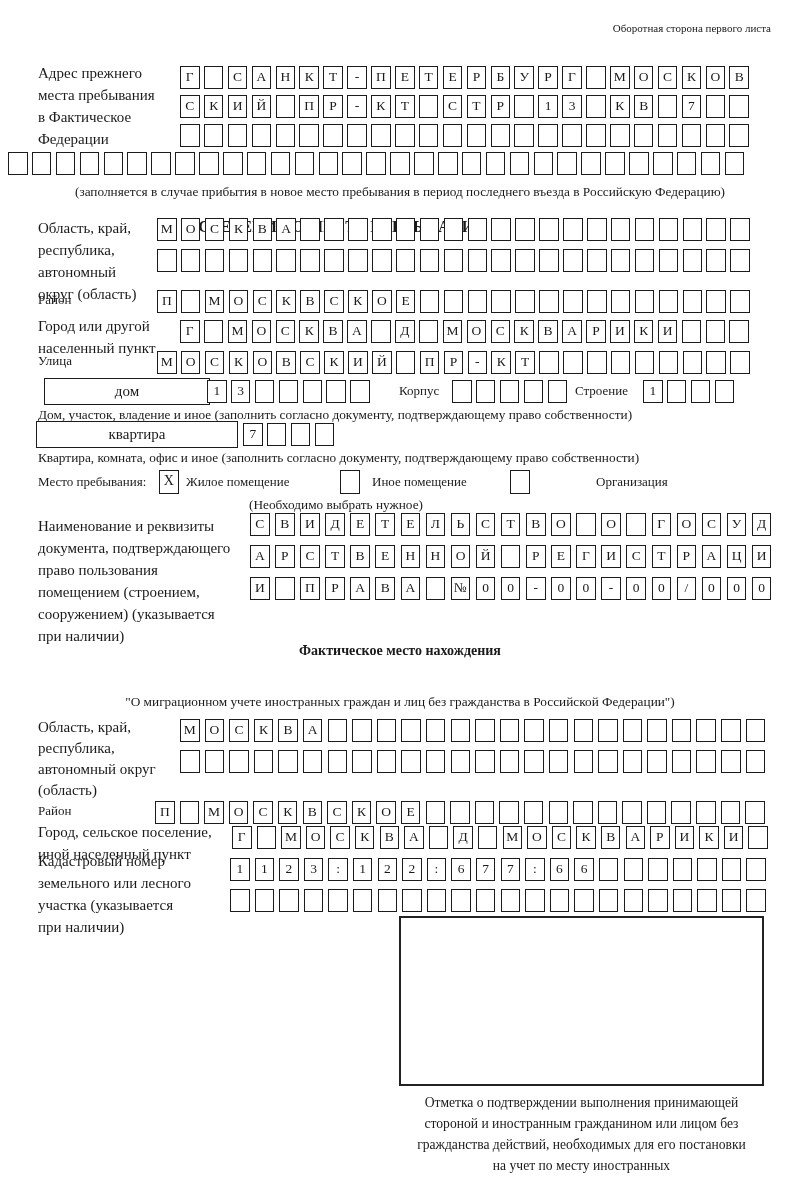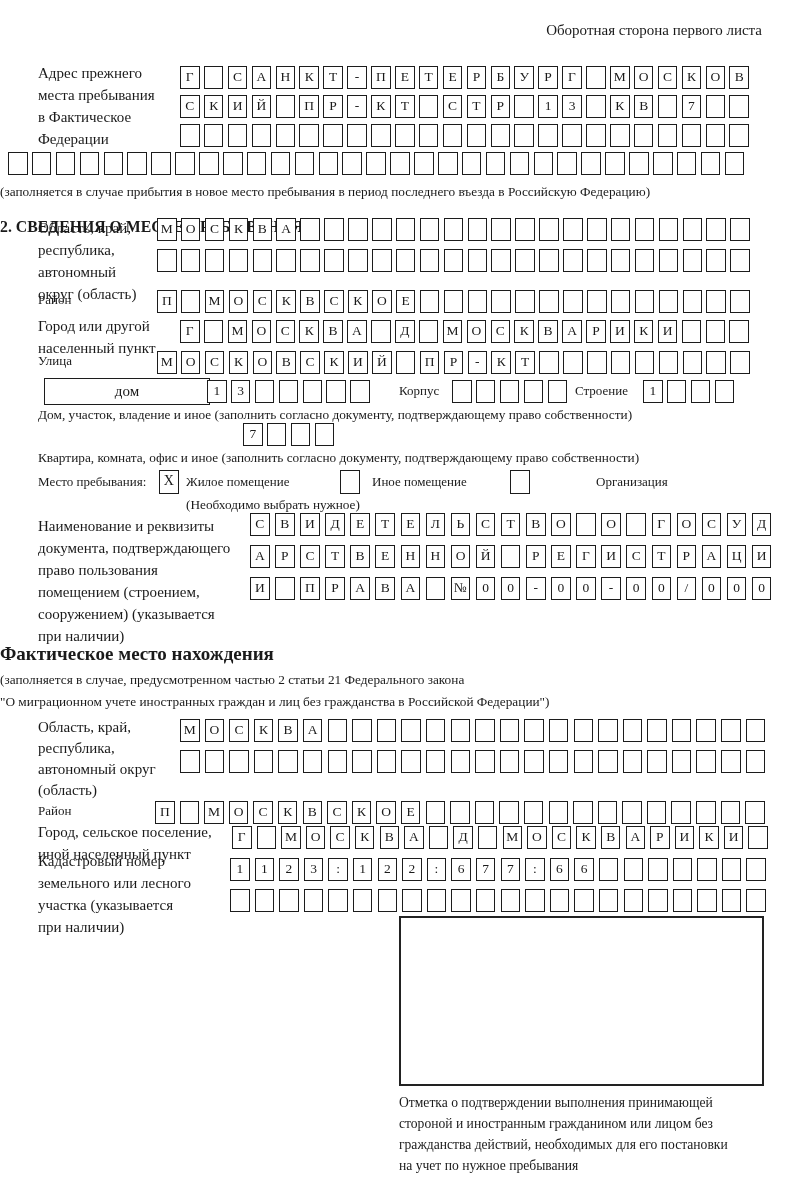--- a/index.html
+++ b/index.html
@@ -2,32 +2,32 @@
 <html><head>
 <meta charset="utf-8">
 <style>
   html,body{margin:0;padding:0;background:#fff;}
   .page{position:relative;width:800px;height:1180px;background:#fff;overflow:hidden;
         font-family:"Liberation Serif", serif;color:#1a1a1a;}
   .lbl{position:absolute;font-size:15px;line-height:22px;}
   .lbl1{position:absolute;font-size:13px;}
   .cap{position:absolute;font-size:13.3px;}
   .title{position:absolute;font-weight:bold;font-size:15.8px;}
-  .note-r{position:absolute;font-size:15px;}
+  .note-r{position:absolute;font-size:11px;margin-left:9px;}
   .brow{position:absolute;display:flex;gap:4.4px;}
   .brow.g3{gap:5.1px;}
   .brow.gd{gap:5.6px;}
   .cbox{flex:0 0 auto;width:19.5px;height:23px;border:1.8px solid #1c1c1c;box-sizing:border-box;
         text-align:center;font-size:13.5px;line-height:19px;background:#fff;}
   .acbox{position:absolute;width:19.5px;height:24px;border:1.8px solid #1c1c1c;box-sizing:border-box;
          text-align:center;font-size:14px;line-height:20px;background:#fff;}
   .wbox{position:absolute;border:1.8px solid #1c1c1c;box-sizing:border-box;background:#fff;
         display:flex;align-items:center;justify-content:center;font-size:15px;}
   .stamp{position:absolute;border:2.5px solid #222;box-sizing:border-box;background:#fff;}
-  .ctr{text-align:left;}
+  .ctr{text-align:center;}
 </style>
 </head>
 <body>
 
 <div class="page">
 
   <div class="note-r" style="top:22px;left:0;width:762px;text-align:right;">Оборотная сторона первого листа</div>
 
   <div class="lbl" style="top:62px;left:38px;">
     <div>Адрес прежнего</div>
@@ -322,20 +322,23 @@
     </div>
   <div class="lbl1" style="top:383px;left:575px;">Строение</div>
   <div class="brow" style="top:380px;left:643px;">
       <span class="cbox">1</span>
       <span class="cbox"></span>
       <span class="cbox"></span>
       <span class="cbox"></span>
     </div>
   <div class="cap" style="top:407px;left:38px;">Дом, участок, владение и иное (заполнить согласно документу, подтверждающему право собственности)</div>
 
+  <div class="wbox" style="top:421px;left:36px;width:202px;height:27px;">
+    <span>квартира</span>
+  </div>
   <div class="brow" style="top:423px;left:243px;">
       <span class="cbox">7</span>
       <span class="cbox"></span>
       <span class="cbox"></span>
       <span class="cbox"></span>
     </div>
   <div class="cap" style="top:450px;left:38px;">Квартира, комната, офис и иное (заполнить согласно документу, подтверждающему право собственности)</div>
 
   <div class="lbl1" style="top:474px;left:38px;">Место пребывания:</div>
   <span class="acbox" style="top:470px;left:159px;">X</span>
@@ -417,22 +420,21 @@
       <span class="cbox">0</span>
       <span class="cbox">-</span>
       <span class="cbox">0</span>
       <span class="cbox">0</span>
       <span class="cbox">/</span>
       <span class="cbox">0</span>
       <span class="cbox">0</span>
       <span class="cbox">0</span>
     </div>
 
-  <div class="title ctr" style="top:643px;left:0;width:800px;font-size:19px;">Фактическое место нахождения</div>
-  <div class="cap ctr" style="top:672px;left:0;width:800px;">(заполняется в случае, предусмотренном частью 2 статьи 21 Федерального закона</div>
+  <div class="title ctr" style="top:643px;left:0;width:800px;font-size:14px;">Фактическое место нахождения</div>
   <div class="cap ctr" style="top:694px;left:0;width:800px;">"О миграционном учете иностранных граждан и лиц без гражданства в Российской Федерации")</div>
 
   <div class="lbl" style="top:717px;left:38px;line-height:21px;">
     <div>Область, край,</div>
     <div>республика,</div>
     <div>автономный округ</div>
     <div>(область)</div>
   </div>
   <div class="brow g3" style="top:719px;left:180px;">
       <span class="cbox">М</span>
@@ -598,16 +600,16 @@
       <span class="cbox"></span>
       <span class="cbox"></span>
       <span class="cbox"></span>
     </div>
 
   <div class="stamp" style="top:916px;left:399px;width:365px;height:170px;"></div>
   <div class="cap ctr" style="top:1092px;left:399px;width:365px;line-height:21px;font-size:13.6px;">
     <div>Отметка о подтверждении выполнения принимающей</div>
     <div>стороной и иностранным гражданином или лицом без</div>
     <div>гражданства действий, необходимых для его постановки</div>
-    <div>на учет по нужное пребывания</div>
+    <div>на учет по месту иностранных</div>
   </div>
 
 </div>
 
 </body></html>

